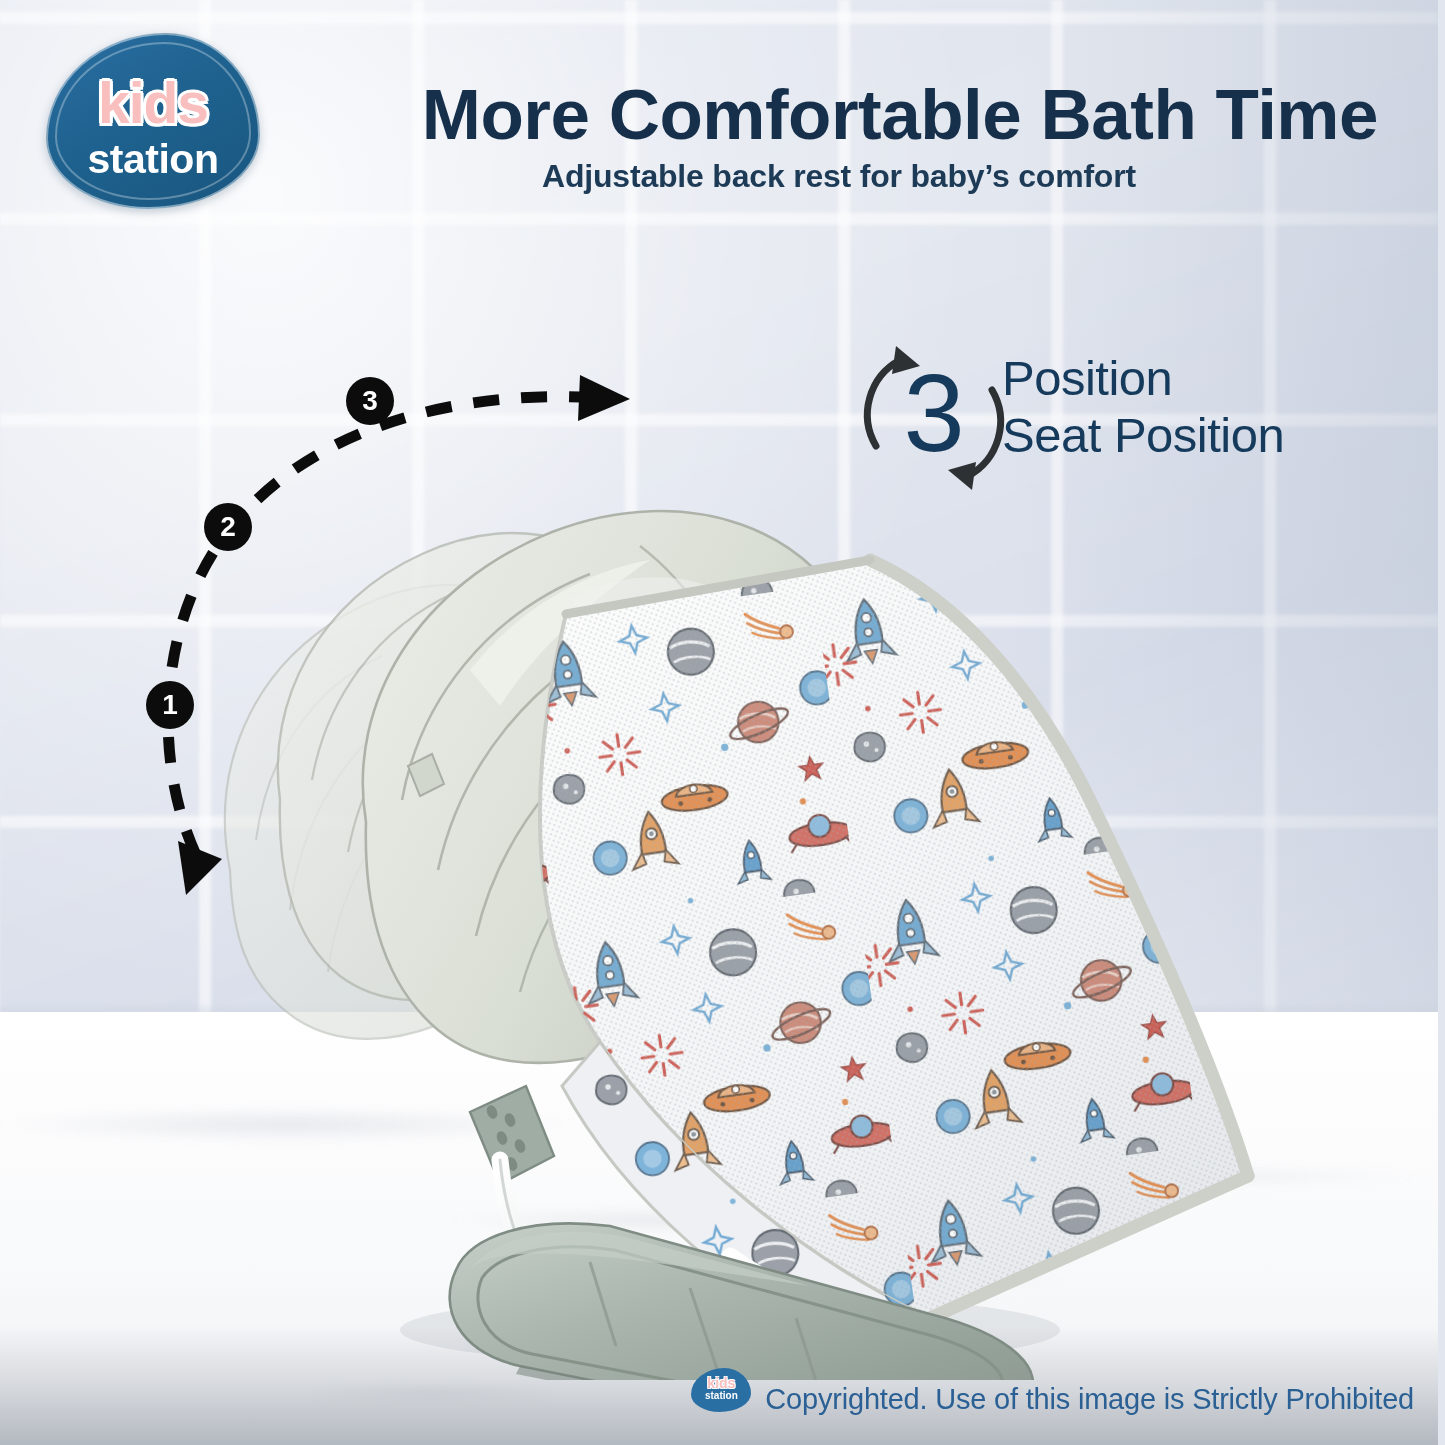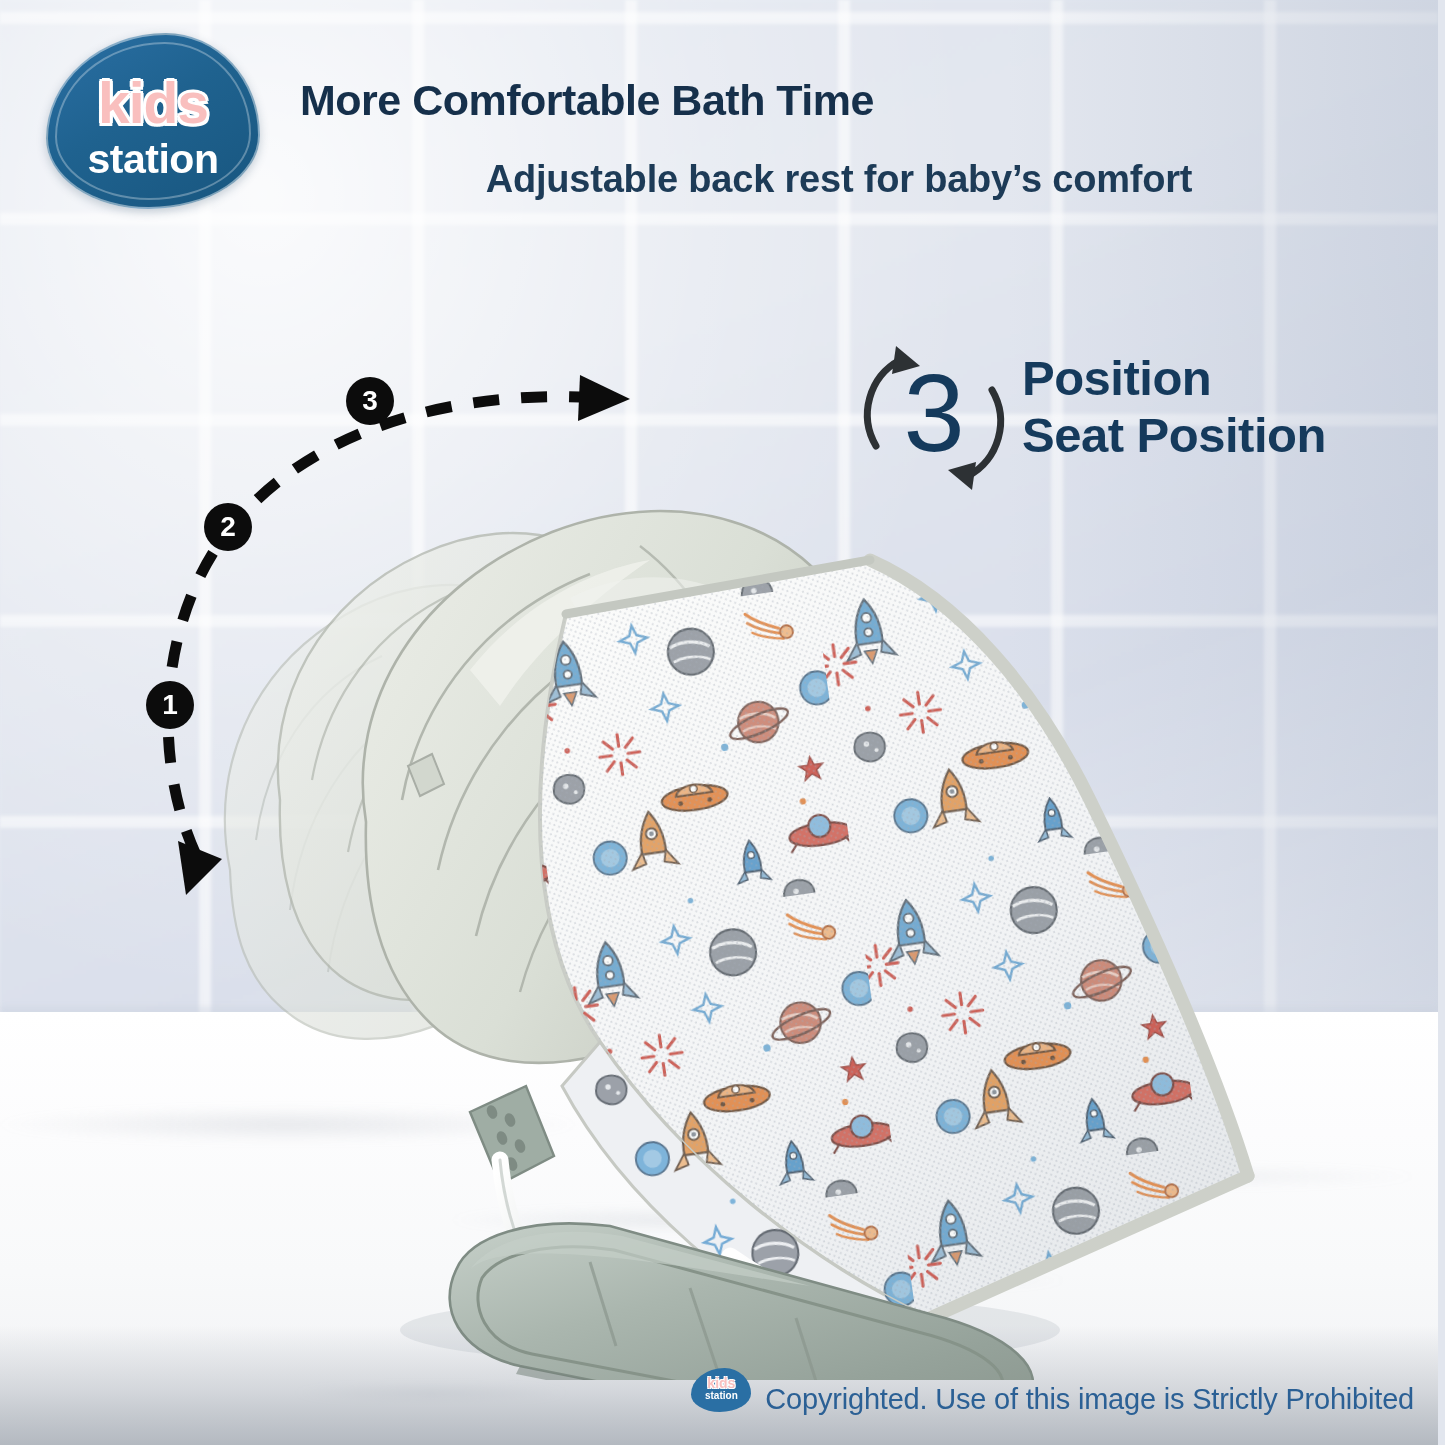--- a/index.html
+++ b/index.html
@@ -131,32 +131,32 @@
     font-weight: 700;
     letter-spacing: -0.5px;
     color: #ffffff;
     line-height: 1;
   }
 
   
   .headline {
     position: absolute;
     left: 300px; right: 60px; top: 78px;
-    text-align: left;
-    font-size: 43px;
+    text-align: right;
+    font-size: 71px;
     font-weight: 700;
     color: #16304b;
     letter-spacing: -0.5px;
     line-height: 1.05;
   }
   .subhead {
     position: absolute;
     left: 300px; right: 60px; top: 158px;
     text-align: center;
-    font-size: 38px;
+    font-size: 32px;
     font-weight: 600;
     color: #1d3b57;
     letter-spacing: -0.2px;
   }
 
   
   .recline-badge {
     position: absolute;
     left: 850px; top: 336px;
     width: 520px; height: 170px;
@@ -171,23 +171,23 @@
     position: absolute;
     left: 0; right: 0; top: 20px;
     text-align: center;
     font-size: 110px;
     font-weight: 400;
     color: #153a5c;
     line-height: 1;
   }
   .badge-text {
     position: absolute;
-    left: 172px; top: 14px;
+    left: 152px; top: 14px;
     font-size: 49px;
-    font-weight: 700;
+    font-weight: 400;
     color: #153a5c;
     line-height: 1.17;
     letter-spacing: -0.5px;
     white-space: nowrap;
   }
 
   
   .arc-layer {
     position: absolute;
     left: 110px; top: 355px;

